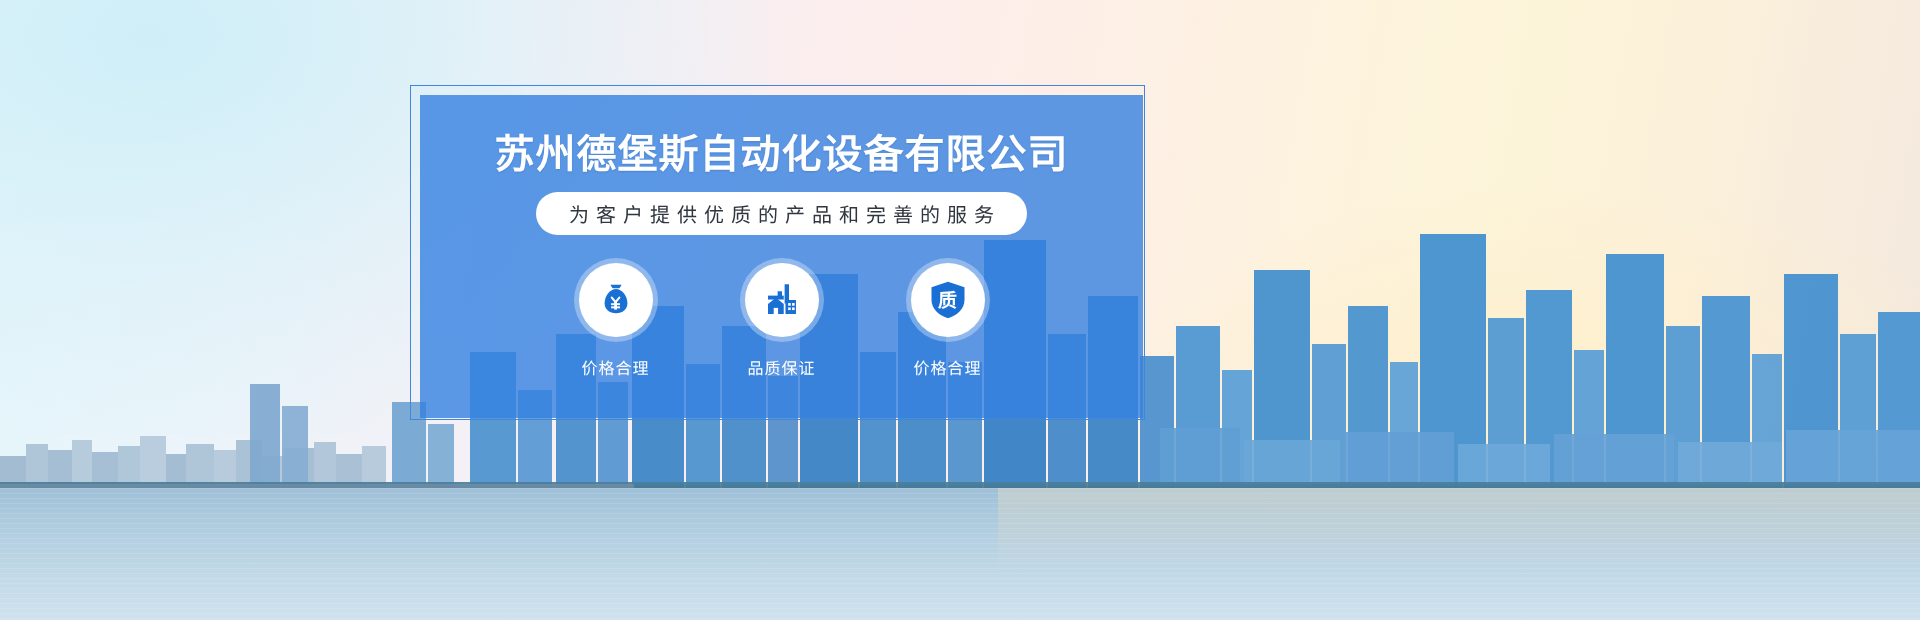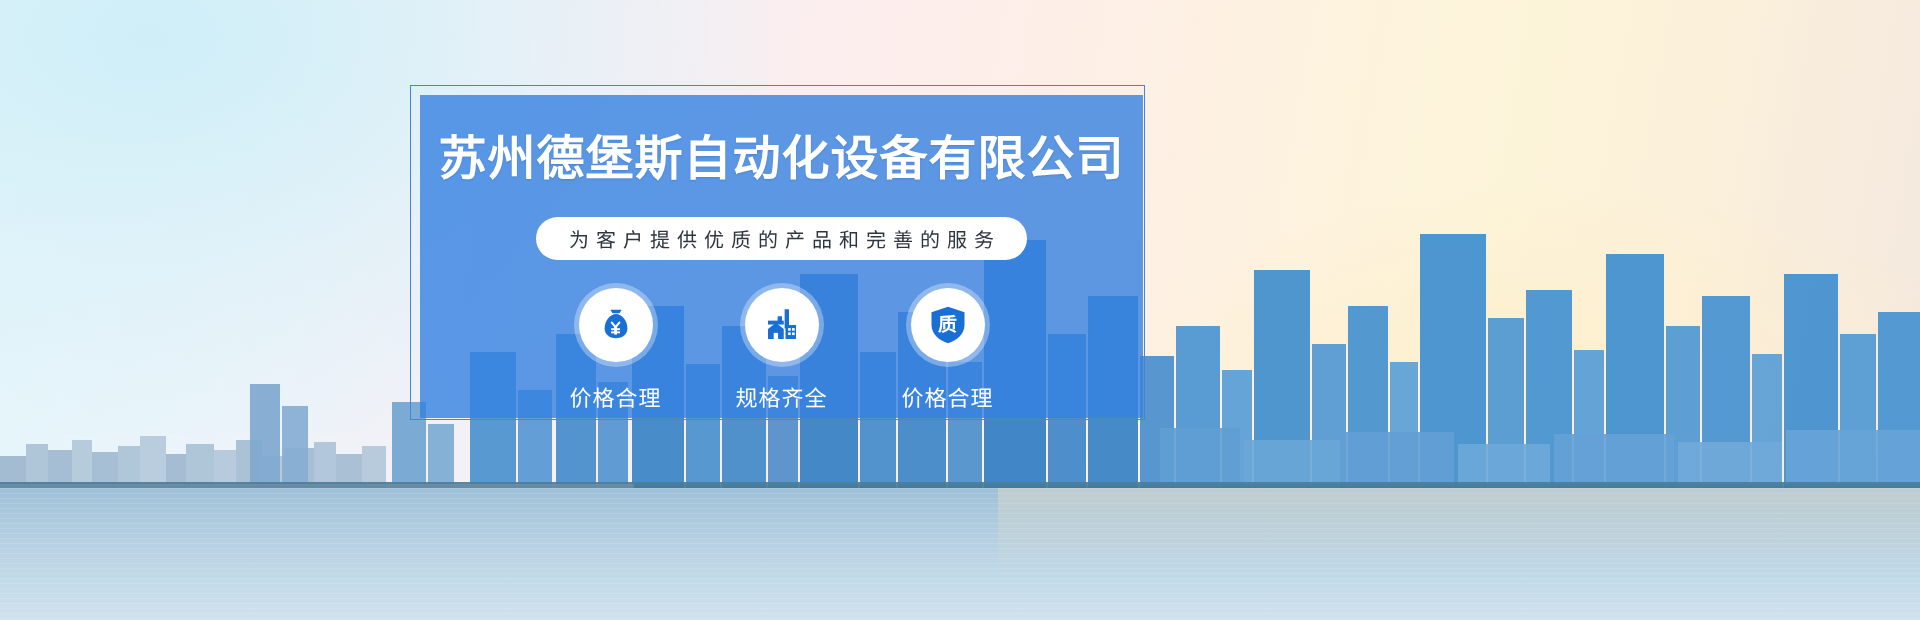--- a/index.html
+++ b/index.html
@@ -88,27 +88,27 @@
     background:rgba(52,129,225,.80);
     overflow:hidden;
   }
   .panel-inner{
     position:relative;width:100%;height:100%;
     display:flex;flex-direction:column;align-items:center;
     padding-top:38px;box-sizing:border-box;
   }
 
   .title{
-    font-size:48px;font-weight:bold;color:#ffffff;
+    font-size:40px;font-weight:bold;color:#ffffff;
     letter-spacing:1px;line-height:1.08;white-space:nowrap;
     text-shadow:0 1px 2px rgba(10,50,110,.18);
   }
 
   .subtitle-pill{
-    margin-top:32px;
+    margin-top:16px;
     background:#ffffff;border-radius:26px;
     height:43px;display:flex;align-items:center;justify-content:center;
     padding:0 26px;box-sizing:border-box;
   }
   .subtitle-pill span{
     font-size:20px;color:#2f3640;letter-spacing:7px;
     text-indent:7px;white-space:nowrap;
   }
 
   .features{
@@ -120,21 +120,21 @@
     width:140px;display:flex;flex-direction:column;align-items:center;
   }
   .f-circle{
     width:74px;height:74px;border-radius:50%;
     background:#ffffff;
     box-shadow:0 0 0 5px rgba(255,255,255,.32);
     display:flex;align-items:center;justify-content:center;
   }
   .f-circle svg{display:block;}
   .f-label{
-    margin-top:18px;font-size:22px;color:#ffffff;letter-spacing:1px;
+    margin-top:18px;font-size:16px;color:#ffffff;letter-spacing:1px;
     white-space:nowrap;
   }
 </style>
 </head>
 <body>
 
 <div class="banner">
 
   <div class="sky"></div>
   <div class="sky-cool"></div>
@@ -247,21 +247,21 @@
                   <path d="M8 40V28.5l9-7 9 7V40z" fill="#1a6fd4"></path>
                   <path d="M14.5 40v-7h5v7z" fill="#ffffff"></path>
                   <rect x="28" y="24" width="12" height="16" fill="#1a6fd4"></rect>
                   <rect x="31" y="27.5" width="3" height="3" fill="#ffffff"></rect>
                   <rect x="35.5" y="27.5" width="3" height="3" fill="#ffffff"></rect>
                   <rect x="31" y="32.5" width="3" height="3" fill="#ffffff"></rect>
                   <rect x="35.5" y="32.5" width="3" height="3" fill="#ffffff"></rect>
                 </svg>
               </span>
             </div>
-            <div class="f-label">规格齐全</div>
+            <div class="f-label">品质保证</div>
           </div>
 
 
           <div class="feature">
             <div class="f-circle">
               <span style="position:relative;display:block;width:44px;height:44px;">
                 <svg width="44" height="44" viewBox="0 0 48 48" style="position:absolute;left:0;top:0;">
                   <path d="M24 4 L42 10 V24c0 10-8.4 16.8-18 20-9.6-3.2-18-10-18-20V10z" fill="#1a6fd4"></path>
                 </svg>
                 <span style="position:absolute;left:0;top:0;width:44px;height:44px;display:flex;align-items:center;justify-content:center;color:#fff;font-size:19px;font-weight:bold;padding-bottom:4px;box-sizing:border-box;">质</span>

